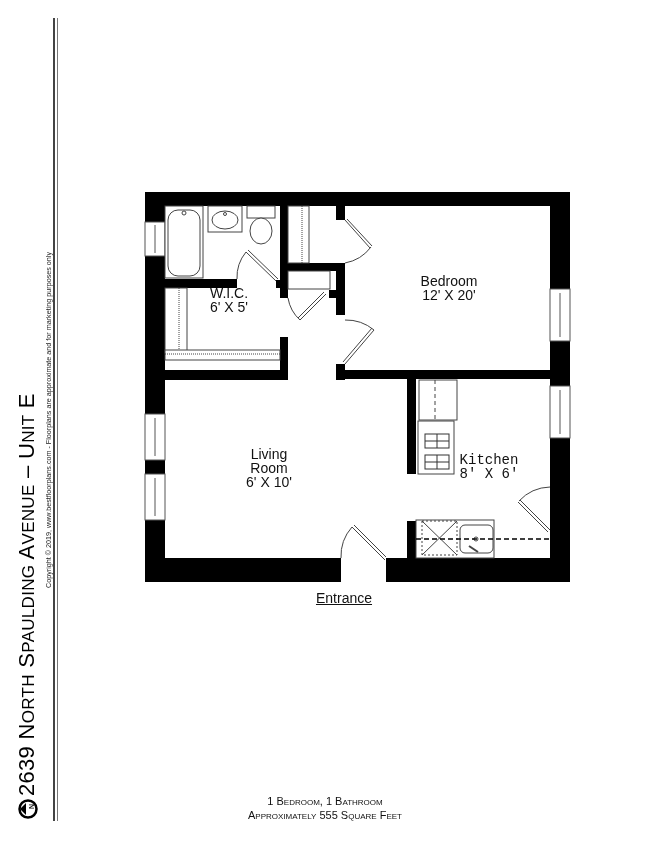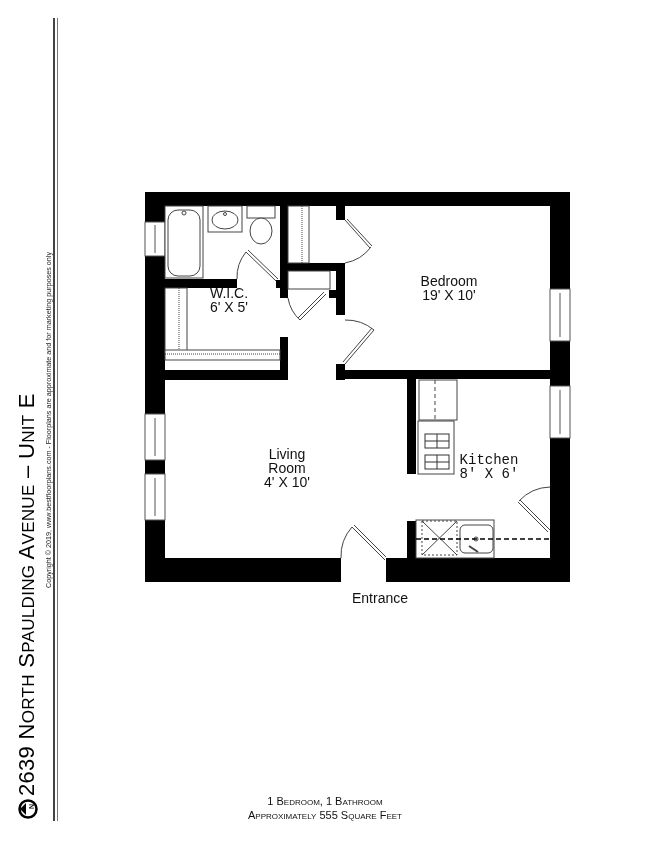--- a/index.html
+++ b/index.html
@@ -162,33 +162,33 @@
     <line x1="416" y1="539" x2="550" y2="539" stroke="#000" stroke-width="1.5" stroke-dasharray="5,3"></line>
   </g>
 </svg>
 
 <div class="room-label" style="left:229px; top:286px;">
   <div>W.I.C.</div>
   <div>6' X 5'</div>
 </div>
 <div class="room-label" style="left:449px; top:274px;">
   <div>Bedroom</div>
-  <div>19' X 10'</div>
+  <div>12' X 20'</div>
 </div>
-<div class="room-label" style="left:287px; top:447px;">
+<div class="room-label" style="left:269px; top:447px;">
   <div>Living</div>
   <div>Room</div>
-  <div>4' X 10'</div>
+  <div>6' X 10'</div>
 </div>
 <div class="room-label" style="left:489px; top:453px;font-family:Liberation Mono, monospace;">
   <div>Kitchen</div>
   <div>8' X 6'</div>
 </div>
 
-<div class="room-label" style="left:380px; top:591px;">Entrance</div>
+<div class="room-label" style="left:344px; top:591px;text-decoration:underline;">Entrance</div>
 
 <div class="footer" style="top:794px; font-variant:small-caps;">
   <div>1 Bedroom, 1 Bathroom</div>
   <div>Approximately 555 Square Feet</div>
 </div>
 
 <svg class="compass" width="20" height="20" viewBox="0 0 20 20">
   <circle cx="10" cy="10" r="8.5" fill="#fff" stroke="#000" stroke-width="2.5"></circle>
   <path d="M 2 10 L 8 4 L 8 16 Z" fill="#000"></path>
   <text x="12.5" y="13.5" font-family="Liberation Sans, sans-serif" font-size="7" font-weight="bold" transform="rotate(-90 12.5 10)">N</text>

